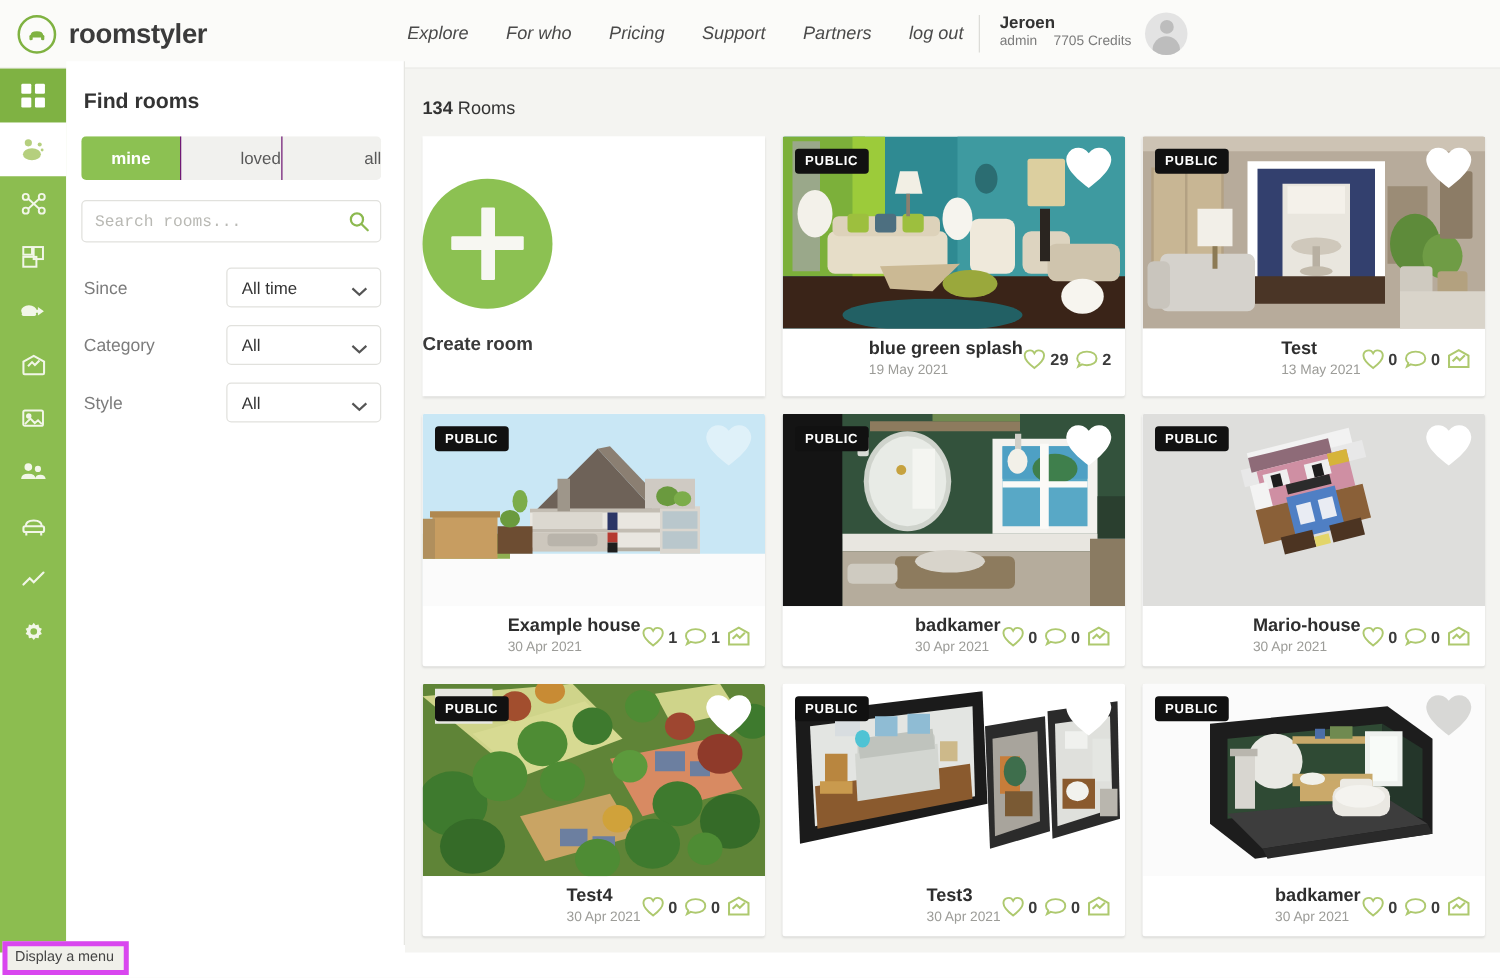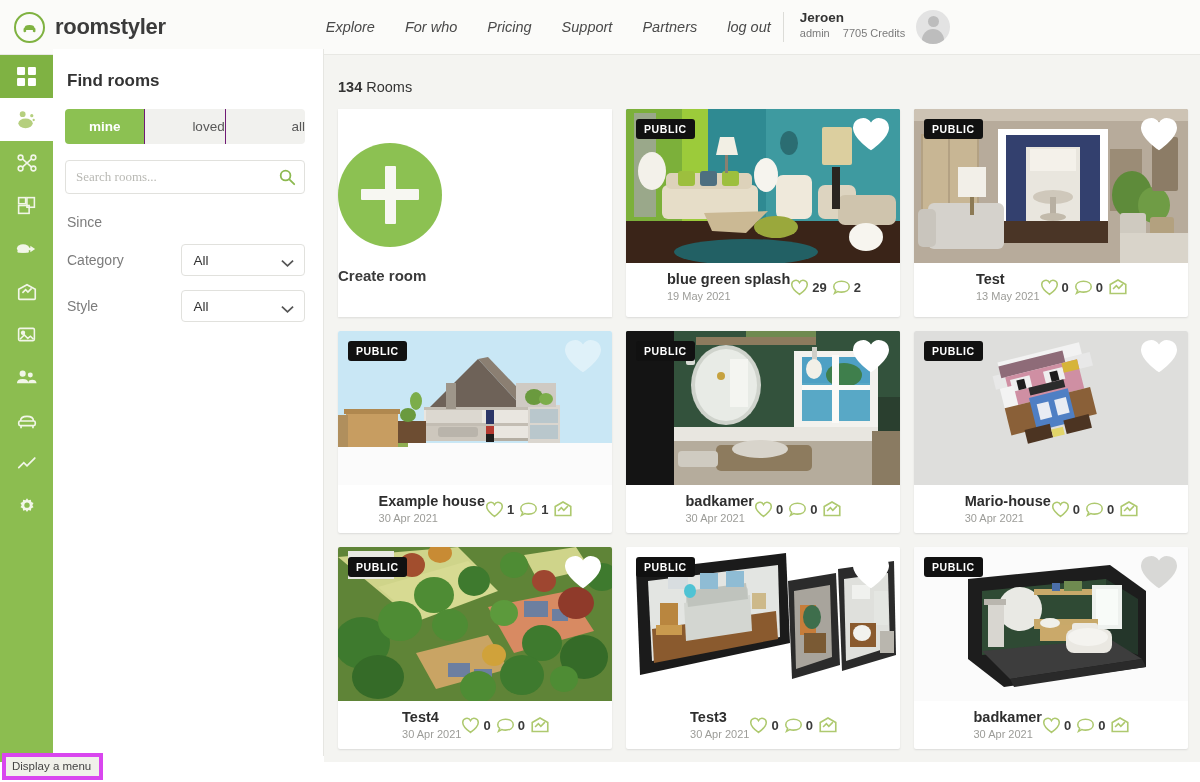--- a/index.html
+++ b/index.html
@@ -71,21 +71,21 @@
   }
   .tab + .tab { border-left: 1px solid #701a75; text-align: right; }
   .tab.active { background: #8cc152; color: #ffffff; font-weight: bold; }
 
   .searchrow {
     position: relative; margin-bottom: 20px;
   }
   .searchrow input {
     width: 100%; height: 34px; border: 1px solid #e1e1dd; border-radius: 4px;
     padding: 0 34px 0 10px; font-size: 13px; color: #555; outline: none;
-    font-family: Liberation Serif, serif; background: #fff;
+    font-family: Liberation Mono, monospace; background: #fff;
   }
   .searchrow input::placeholder { color: #b9b9b4; }
   .searchrow .mag { position: absolute; right: 9px; top: 8px; }
 
   .frow { display: flex; align-items: center; margin-bottom: 14px; }
   .flabel { width: 118px; font-size: 14px; color: #7c7c7c; padding-left: 2px; }
   .fselect {
     position: relative; width: 125px; height: 32px; border: 1px solid #e1e1dd;
     border-radius: 4px; background: #fff; display: flex; align-items: center;
     padding-left: 11px; font-size: 13.5px; color: #333; cursor: pointer;
@@ -109,21 +109,21 @@
     border-radius: 2px; overflow: hidden; position: relative;
   }
   .thumb { position: relative; width: 274px; height: 154px; overflow: hidden; }
   .badge {
     position: absolute; top: 10px; left: 10px; background: #111; color: #fff;
     font-size: 10.5px; font-weight: bold; letter-spacing: .6px;
     padding: 4px 8px; border-radius: 3px; z-index: 3;
   }
   .heart-ov { position: absolute; top: 7px; right: 9px; z-index: 3; }
   .meta {
-    height: 48px; display: flex; align-items: center; justify-content: center;
+    height: 48px; display: flex; align-items: center; justify-content: flex-end;
     padding: 0 11px 0 13px;
   }
   .meta-l { line-height: 1.15; }
   .m-title { font-size: 14.5px; font-weight: bold; color: #2e2e2e; }
   .m-date { font-size: 11px; color: #9c9c98; margin-top: 2px; }
   .meta-r { display: flex; align-items: center; gap: 5px; }
   .stat { display: flex; align-items: center; gap: 3px; }
   .stat span { font-size: 13px; font-weight: bold; color: #3a3a3a; }
 
   
@@ -318,20 +318,28 @@
       <span class="mag">
         <svg width="18" height="18" viewBox="0 0 20 20" fill="none" stroke="#8cb94f" stroke-width="2">
           <circle cx="8.4" cy="8.4" r="5.4"></circle>
             <path d="M12.6 12.6 L18 18" stroke-linecap="round"></path>
         </svg>
       </span>
     </div>
 
     <div class="frow">
       <div class="flabel">Since</div>
+      <div class="fselect">
+        <span>All time</span>
+        <span class="chev">
+          <svg width="13" height="9" viewBox="0 0 14 9" fill="none" stroke="#555" stroke-width="1.9">
+              <path d="M1 1.5 L7 7 L13 1.5"></path>
+            </svg>
+        </span>
+      </div>
     </div>
 
     <div class="frow">
       <div class="flabel">Category</div>
       <div class="fselect">
         <span>All</span>
         <span class="chev">
           <svg width="13" height="9" viewBox="0 0 14 9" fill="none" stroke="#555" stroke-width="1.9">
               <path d="M1 1.5 L7 7 L13 1.5"></path>
             </svg>

